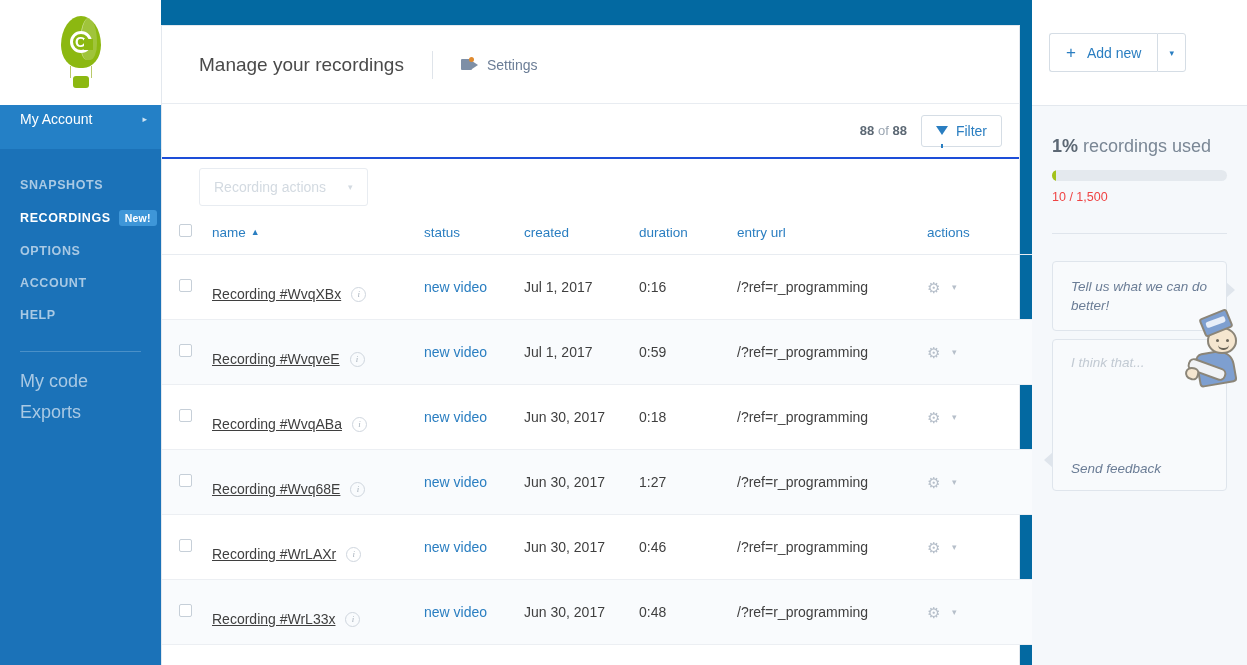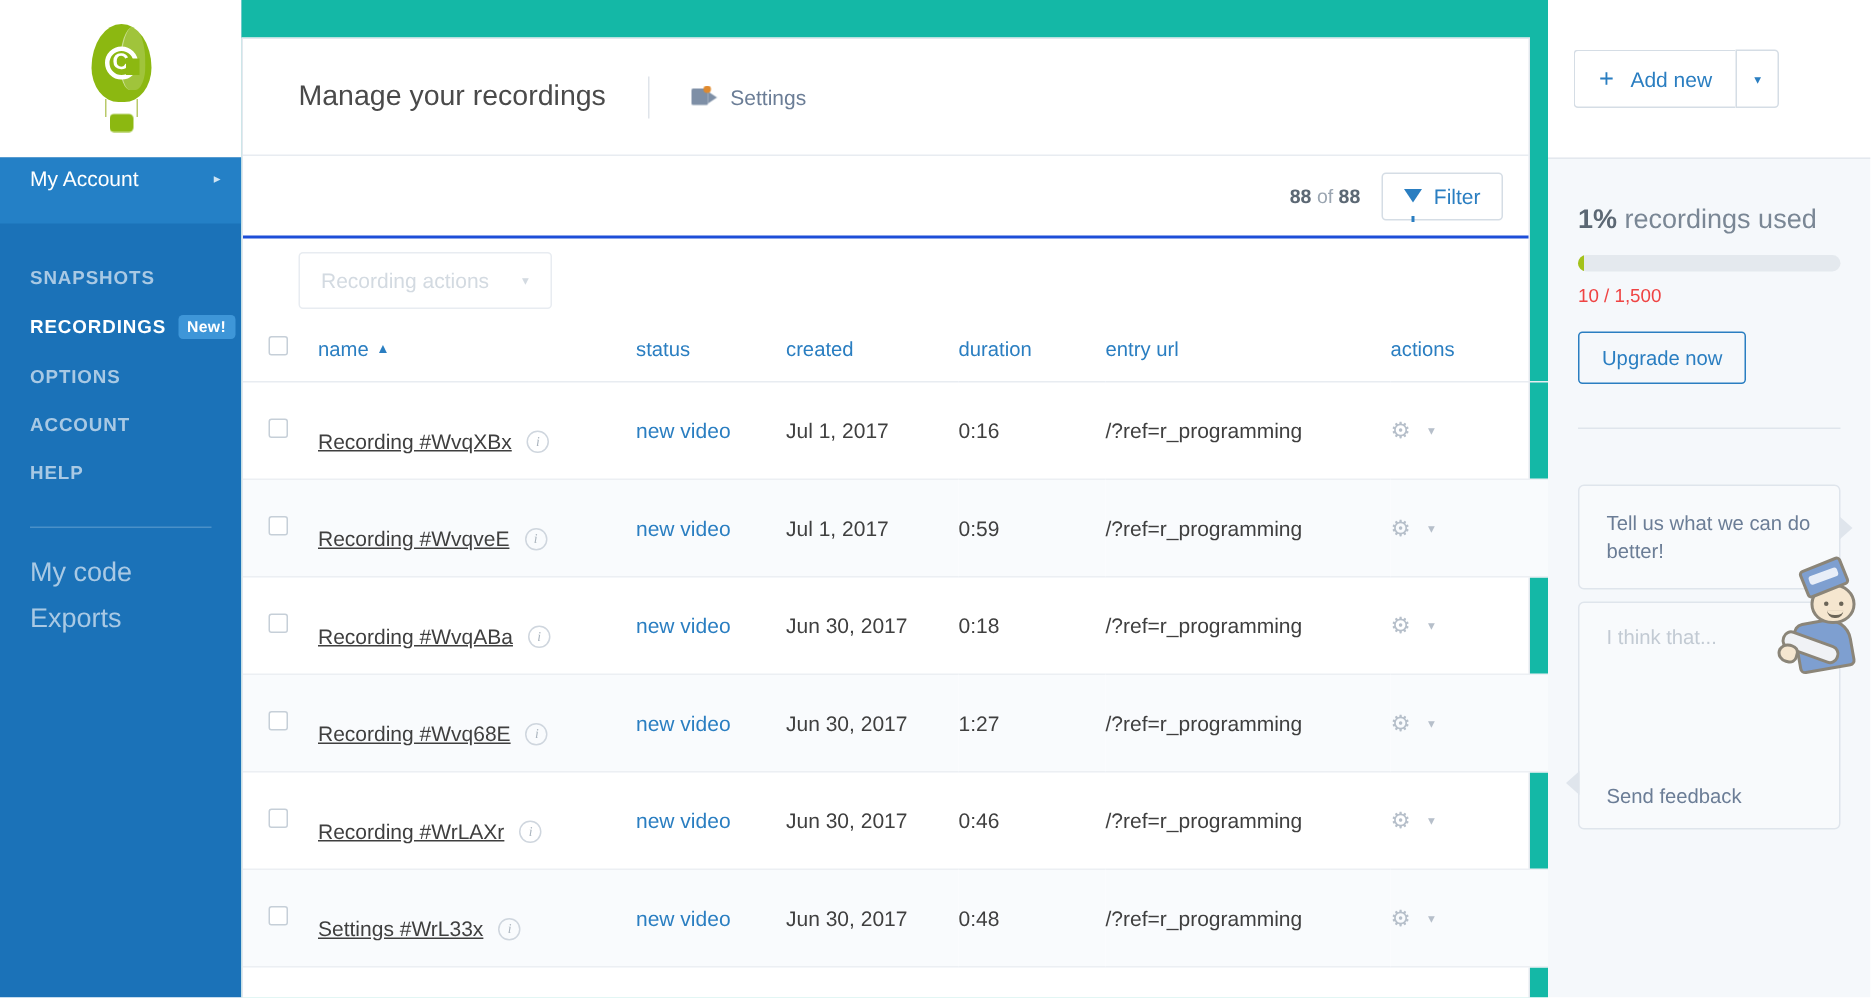--- a/index.html
+++ b/index.html
@@ -64,21 +64,21 @@
   }
   .navitem.active { color: #ffffff; }
   .badge-new {
     background: #3e96d8; color: #ffffff; font-size: 10.5px; font-weight: bold;
     border-radius: 3px; padding: 2px 6px; letter-spacing: 0.2px;
   }
   .nav-sep { height: 1px; background: #4a90c8; margin: 20px 20px 14px 20px; }
   .subitem { padding: 5px 20px; font-size: 18px; color: #a9c9e4; cursor: pointer; }
 
   
-  .center { flex: 1 1 auto; position: relative; background: #14b8a6; }
+  .center { flex: 1 1 auto; position: relative; background: #0369a1; }
   .card {
     position: absolute; left: 0; top: 25px; right: 12px; bottom: -2px;
     background: #ffffff; border: 1px solid #e3e8ee;
   }
   .card-head {
     height: 78px; display: flex; align-items: center; padding: 0 0 0 37px;
     border-bottom: 1px solid #e8ecf1;
   }
   .page-title { font-size: 19px; color: #4a4a4a; font-weight: normal; }
   .vdiv { width: 1px; height: 28px; background: #dfe4ea; margin: 0 28px; }
@@ -171,21 +171,21 @@
   .usage-title b { color: #5c6874; font-weight: bold; }
   .pbar { margin-top: 13px; height: 11px; border-radius: 6px; background: #e4e9ee; overflow: hidden; }
   .pfill { height: 100%; width: 2.2%; background: #a3c21a; border-radius: 6px 0 0 6px; }
   .usage-sub { margin-top: 9px; font-size: 12.5px; color: #ef4444; }
   .upgrade {
     margin-top: 17px; display: inline-block; border: 1px solid #2a7ec1; border-radius: 3px;
     padding: 9px 15px; font-size: 13.5px; color: #2a7ec1; background: transparent; cursor: pointer;
   }
   .rdiv { margin-top: 29px; height: 1px; background: #dfe5ec; }
 
-  .fb-wrap { position: relative; margin-top: 37px; }
+  .fb-wrap { position: relative; margin-top: 27px; font-style: italic; }
   .bubble {
     border: 1px solid #dfe5ec; border-radius: 4px; background: #f8fafc;
     padding: 15px 18px; font-size: 13.5px; color: #6b7d96; line-height: 1.42;
     position: relative;
   }
   .bubble::after {
     content: ""; position: absolute; right: -9px; top: 20px;
     width: 0; height: 0; border-top: 8px solid transparent; border-bottom: 8px solid transparent;
     border-left: 9px solid #dfe5ec;
   }
@@ -403,21 +403,21 @@
                 <span class="gearcell">
                   <span class="gear">⚙</span>
                   <span class="gear-dd">▾</span>
                 </span>
               </td>
           </tr>
 
           <tr class="alt">
             <td class="c-chk"><span class="chk"></span></td>
             <td class="c-name"><span class="rec-name">
-                  <a>Settings #WrL33x</a>
+                  <a>Recording #WrL33x</a>
                   <span class="iinfo">i</span>
                 </span></td>
             <td class="c-status"><span class="status-link">new video</span></td>
             <td class="c-created">Jun 30, 2017</td>
             <td class="c-duration">0:48</td>
             <td class="c-entry">/?ref=r_programming</td>
             <td class="c-actions">
                 <span class="gearcell">
                   <span class="gear">⚙</span>
                   <span class="gear-dd">▾</span>
@@ -454,21 +454,20 @@
 
     <div class="right-body">
       <div class="usage-title">
         <b>1%</b>
         <span>recordings used</span>
       </div>
       <div class="pbar">
         <div class="pfill" style="width: 2%;"></div>
       </div>
       <div class="usage-sub">10 / 1,500</div>
-      <div class="upgrade">Upgrade now</div>
 
       <div class="rdiv"></div>
 
       <div class="fb-wrap">
         <div class="bubble">Tell us what we can do better!</div>
         <div class="bubble2">
           <div class="fb-ph">I think that...</div>
           <div class="fb-send">Send feedback</div>
         </div>
         <div class="mascot">

